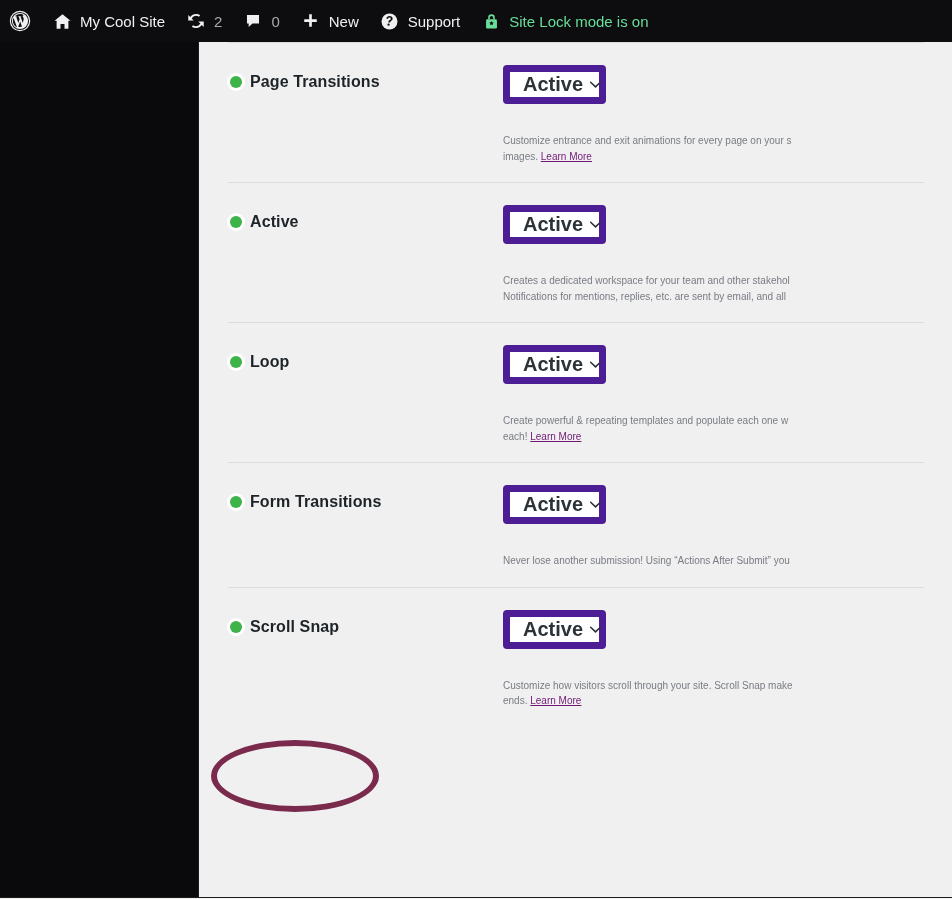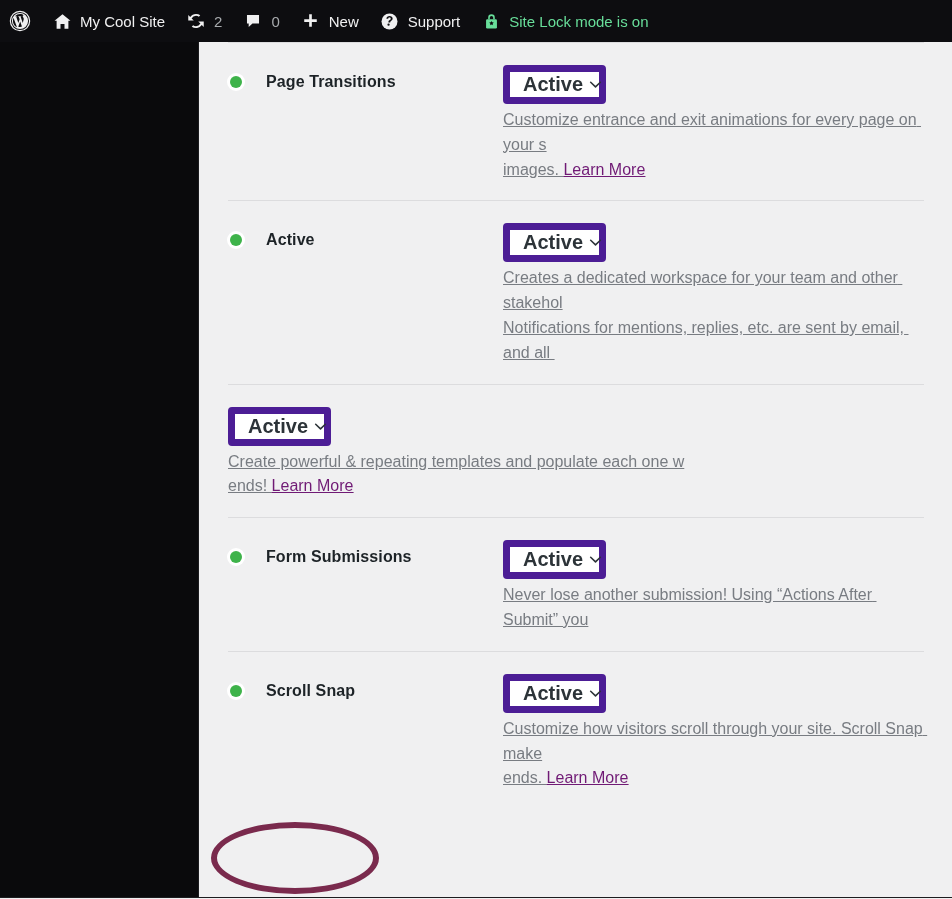--- a/index.html
+++ b/index.html
@@ -105,21 +105,21 @@
   .row-head {
     display: flex;
     align-items: flex-start;
   }
 
   .row-label-cell {
     width: 275px;
     flex: none;
     display: flex;
     align-items: center;
-    gap: 24px;
+    gap: 8px;
     padding-top: 8px;
   }
 
   .status-dot {
     width: 12px;
     height: 12px;
     border-radius: 50%;
     background: #3eb34a;
     box-shadow: 0 0 0 3px #ffffff;
     flex: none;
@@ -157,27 +157,26 @@
   }
   .chev {
     width: 13px;
     height: 13px;
     flex: none;
     margin-left: 6px;
   }
   .chev svg { display: block; }
 
   .row-desc {
-    margin-top: 4px;
-    font-size: 16px;
+    margin-top: 29px;
+    font-size: 10px;
     line-height: 1.55;
     color: #787c82;
     max-width: 640px;
     white-space: pre-wrap;
-    text-decoration: underline;
   }
   .row-desc a {
     color: #701a75;
     text-decoration: underline;
     cursor: pointer;
   }
 
   
   #submit-area {
     position: relative;
@@ -324,39 +323,43 @@
                   </svg>
               </span>
             </div>
             <div class="row-desc"><span>Creates a dedicated workspace for your team and other stakehol</span><br><span>Notifications for mentions, replies, etc. are sent by email, and all </span><a></a></div>
           </div>
         </div>
       </div>
 
       <div class="feature-row">
         <div class="row-head">
+          <div class="row-label-cell">
+            <span class="status-dot"></span>
+            <span class="row-label">Loop</span>
+          </div>
           <div class="row-control-cell">
             <div class="select-box">
               <span>Active</span>
               <span class="chev">
                 <svg width="13" height="13" viewBox="0 0 14 14">
                     <path d="M1.8 4.6 7 9.5l5.2-4.9" fill="none" stroke="#2c3338" stroke-width="1.7" stroke-linecap="round" stroke-linejoin="round"></path>
                   </svg>
               </span>
             </div>
-            <div class="row-desc"><span>Create powerful &amp; repeating templates and populate each one w</span><br><span>ends! </span><a>Learn More</a></div>
+            <div class="row-desc"><span>Create powerful &amp; repeating templates and populate each one w</span><br><span>each! </span><a>Learn More</a></div>
           </div>
         </div>
       </div>
 
       <div class="feature-row">
         <div class="row-head">
           <div class="row-label-cell">
             <span class="status-dot"></span>
-            <span class="row-label">Form Submissions</span>
+            <span class="row-label">Form Transitions</span>
           </div>
           <div class="row-control-cell">
             <div class="select-box">
               <span>Active</span>
               <span class="chev">
                 <svg width="13" height="13" viewBox="0 0 14 14">
                     <path d="M1.8 4.6 7 9.5l5.2-4.9" fill="none" stroke="#2c3338" stroke-width="1.7" stroke-linecap="round" stroke-linejoin="round"></path>
                   </svg>
               </span>
             </div>

